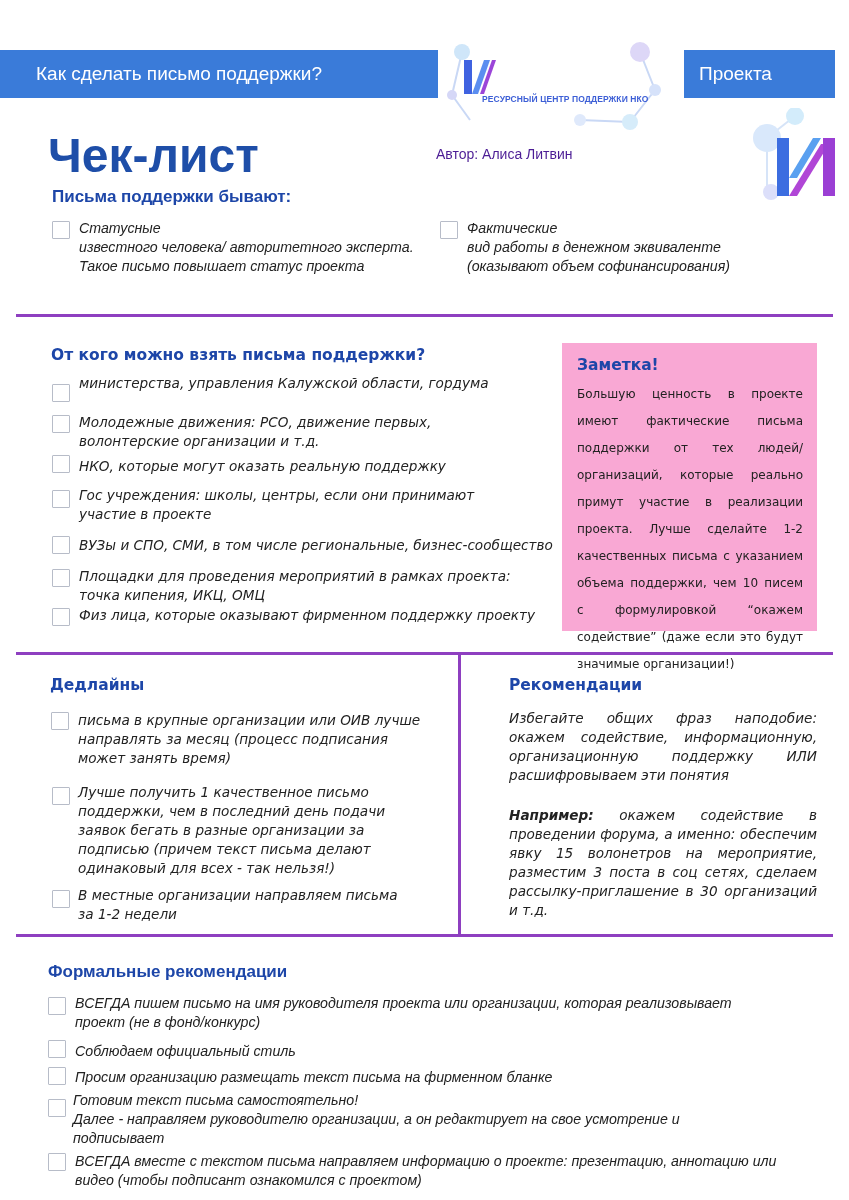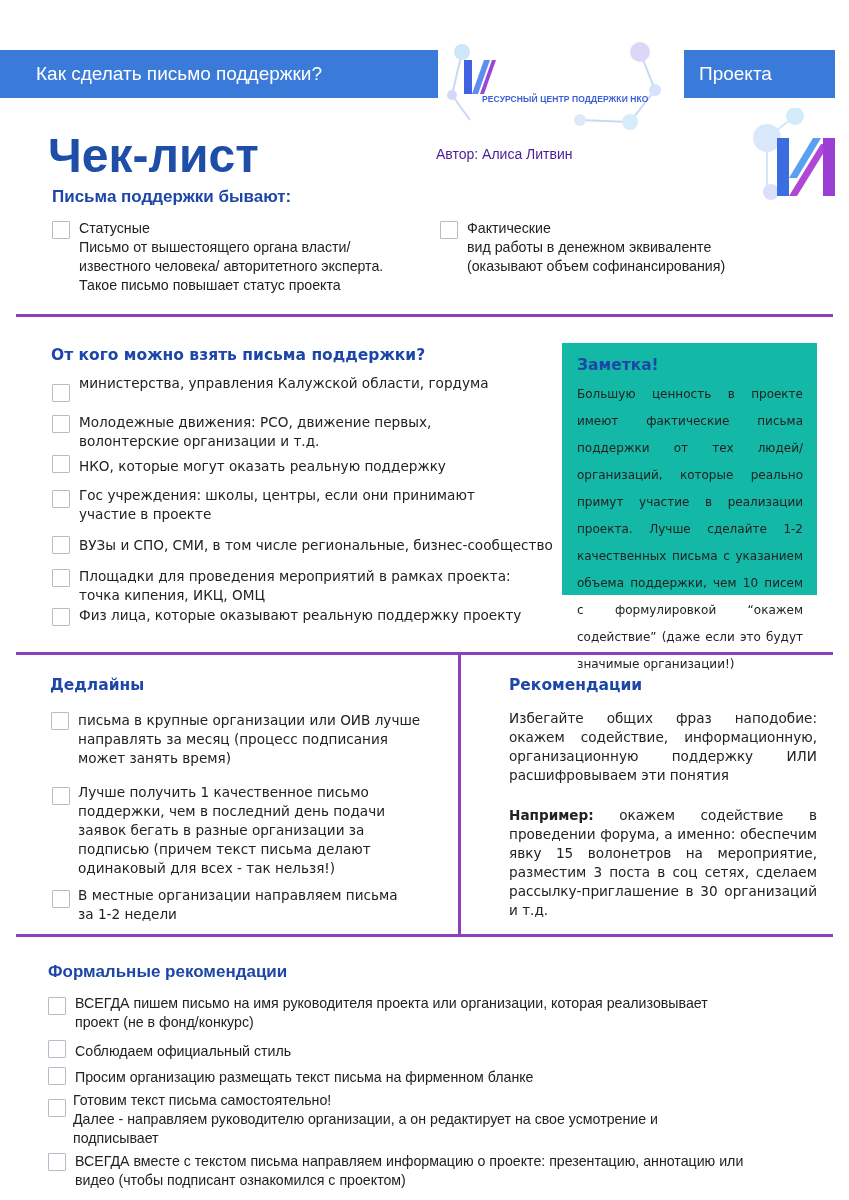--- a/index.html
+++ b/index.html
@@ -15,28 +15,28 @@
   .logo-word { position: absolute; left: 24px; top: 14px; font-family: "Liberation Sans", sans-serif; font-weight: bold; font-size: 32px; letter-spacing: -0.5px; background: linear-gradient(90deg,#3f5fe0,#b23fd6 40%,#a63ad0); -webkit-background-clip: text; color: transparent; }
   .logo-sub { position: absolute; left: 42px; top: 54px; font-family: "Liberation Sans", sans-serif; font-weight: bold; font-size: 8.5px; color: #3d5fd6; letter-spacing: 0.1px; }
 
   .title { position: absolute; left: 48px; top: 108px; font-family: "Liberation Sans", sans-serif; font-size: 48px; color: #1e4ea8; margin-top: 20px; }
   .author { position: absolute; left: 436px; top: 146px; font-family: "Liberation Sans", sans-serif; font-size: 14px; color: #4c1d95; }
 
   .h2 { position: absolute; font-family: "DejaVu Sans", sans-serif; font-weight: bold; font-size: 15.5px; color: #1d46a8; text-align: center; }
   .h2.narrow { font-family: "Liberation Sans", sans-serif; font-size: 17px; }
 
   .cb { position: absolute; width: 18px; height: 18px; border: 1.5px solid #b7bcc8; background: #fff; border-radius: 1px; }
-  .txt { position: absolute; font-size: 13.6px; line-height: 19px; color: #222; }
+  .txt { position: absolute; font-size: 13.6px; line-height: 19px; color: #222; font-style: italic; }
   .txt.narrow { font-family: "Liberation Sans", sans-serif; font-size: 14.2px; line-height: 19px; }
   .just { text-align: justify; text-align-last: left; }
 
   .hline { position: absolute; height: 3px; background: #8e3fc0; }
   .vline { position: absolute; width: 3px; background: #8e3fc0; }
 
-  .note { position: absolute; left: 562px; top: 343px; width: 255px; height: 252px; background: #14b8a6; padding: 13px 14px 0 15px; }
+  .note { position: absolute; left: 562px; top: 343px; width: 255px; height: 288px; background: #f9a8d4; padding: 13px 14px 0 15px; }
   .note-title { font-weight: bold; font-size: 15.5px; color: #1d46a8; margin-bottom: 7px; }
   .note-body { font-size: 12px; line-height: 27px; color: #222; }
   b.strong { font-weight: bold; }
 </style>
 </head>
 <body>
 
 <div class="bar bar-left">
   <span>Как сделать письмо поддержки?</span>
 </div>
@@ -83,21 +83,20 @@
   <polygon points="44,88 76,36 84,36 52,88" fill="#b046d6"></polygon>
   <rect x="78" y="30" width="12" height="58" fill="#9b3fd4"></rect>
 </svg>
 
 <div class="h2 narrow" style="left:52px;top:187px">Письма поддержки бывают:</div>
 
 <div>
   <div class="cb" style="left:52px;top:221px"></div>
   <div class="txt narrow" style="left:79px;top:219px;width:360px">
     <div>Статусные</div>
-    <div>Письмо от вышестоящего органа власти/</div>
     <div>известного человека/ авторитетного эксперта.</div>
     <div>Такое письмо повышает статус проекта</div>
   </div>
 </div>
 
 <div>
   <div class="cb" style="left:440px;top:221px"></div>
   <div class="txt narrow" style="left:467px;top:219px;width:360px">
     <div>Фактические</div>
     <div>вид работы в денежном эквиваленте</div>
@@ -124,21 +123,21 @@
 участие в проекте</div>
 
 <div class="cb" style="left:52px;top:536px"></div>
 <div class="txt" style="left:79px;top:536px;white-space:pre-line">ВУЗы и СПО, СМИ, в том числе региональные, бизнес-сообщество</div>
 
 <div class="cb" style="left:52px;top:569px"></div>
 <div class="txt" style="left:79px;top:567px;white-space:pre-line">Площадки для проведения мероприятий в рамках проекта:
 точка кипения, ИКЦ, ОМЦ</div>
 
 <div class="cb" style="left:52px;top:608px"></div>
-<div class="txt" style="left:79px;top:606px;white-space:pre-line">Физ лица, которые оказывают реальную поддержку проекту</div>
+<div class="txt" style="left:79px;top:606px;white-space:pre-line">Физ лица, которые оказывают фирменном поддержку проекту</div>
 
 <div class="note">
   <div class="note-title">Заметка!</div>
   <div class="note-body just">Большую ценность в проекте имеют фактические письма поддержки от тех людей/ организаций, которые реально примут участие в реализации проекта. Лучше сделайте 1-2 качественных письма с указанием объема поддержки, чем 10 писем с формулировкой “окажем содействие” (даже если это будут значимые организации!)</div>
 </div>
 
 <div class="hline" style="left:16px;top:652px;width:817px"></div>
 <div class="vline" style="left:458px;top:652px;height:284px"></div>
 
 <div class="h2" style="left:50px;top:676px">Дедлайны</div>

